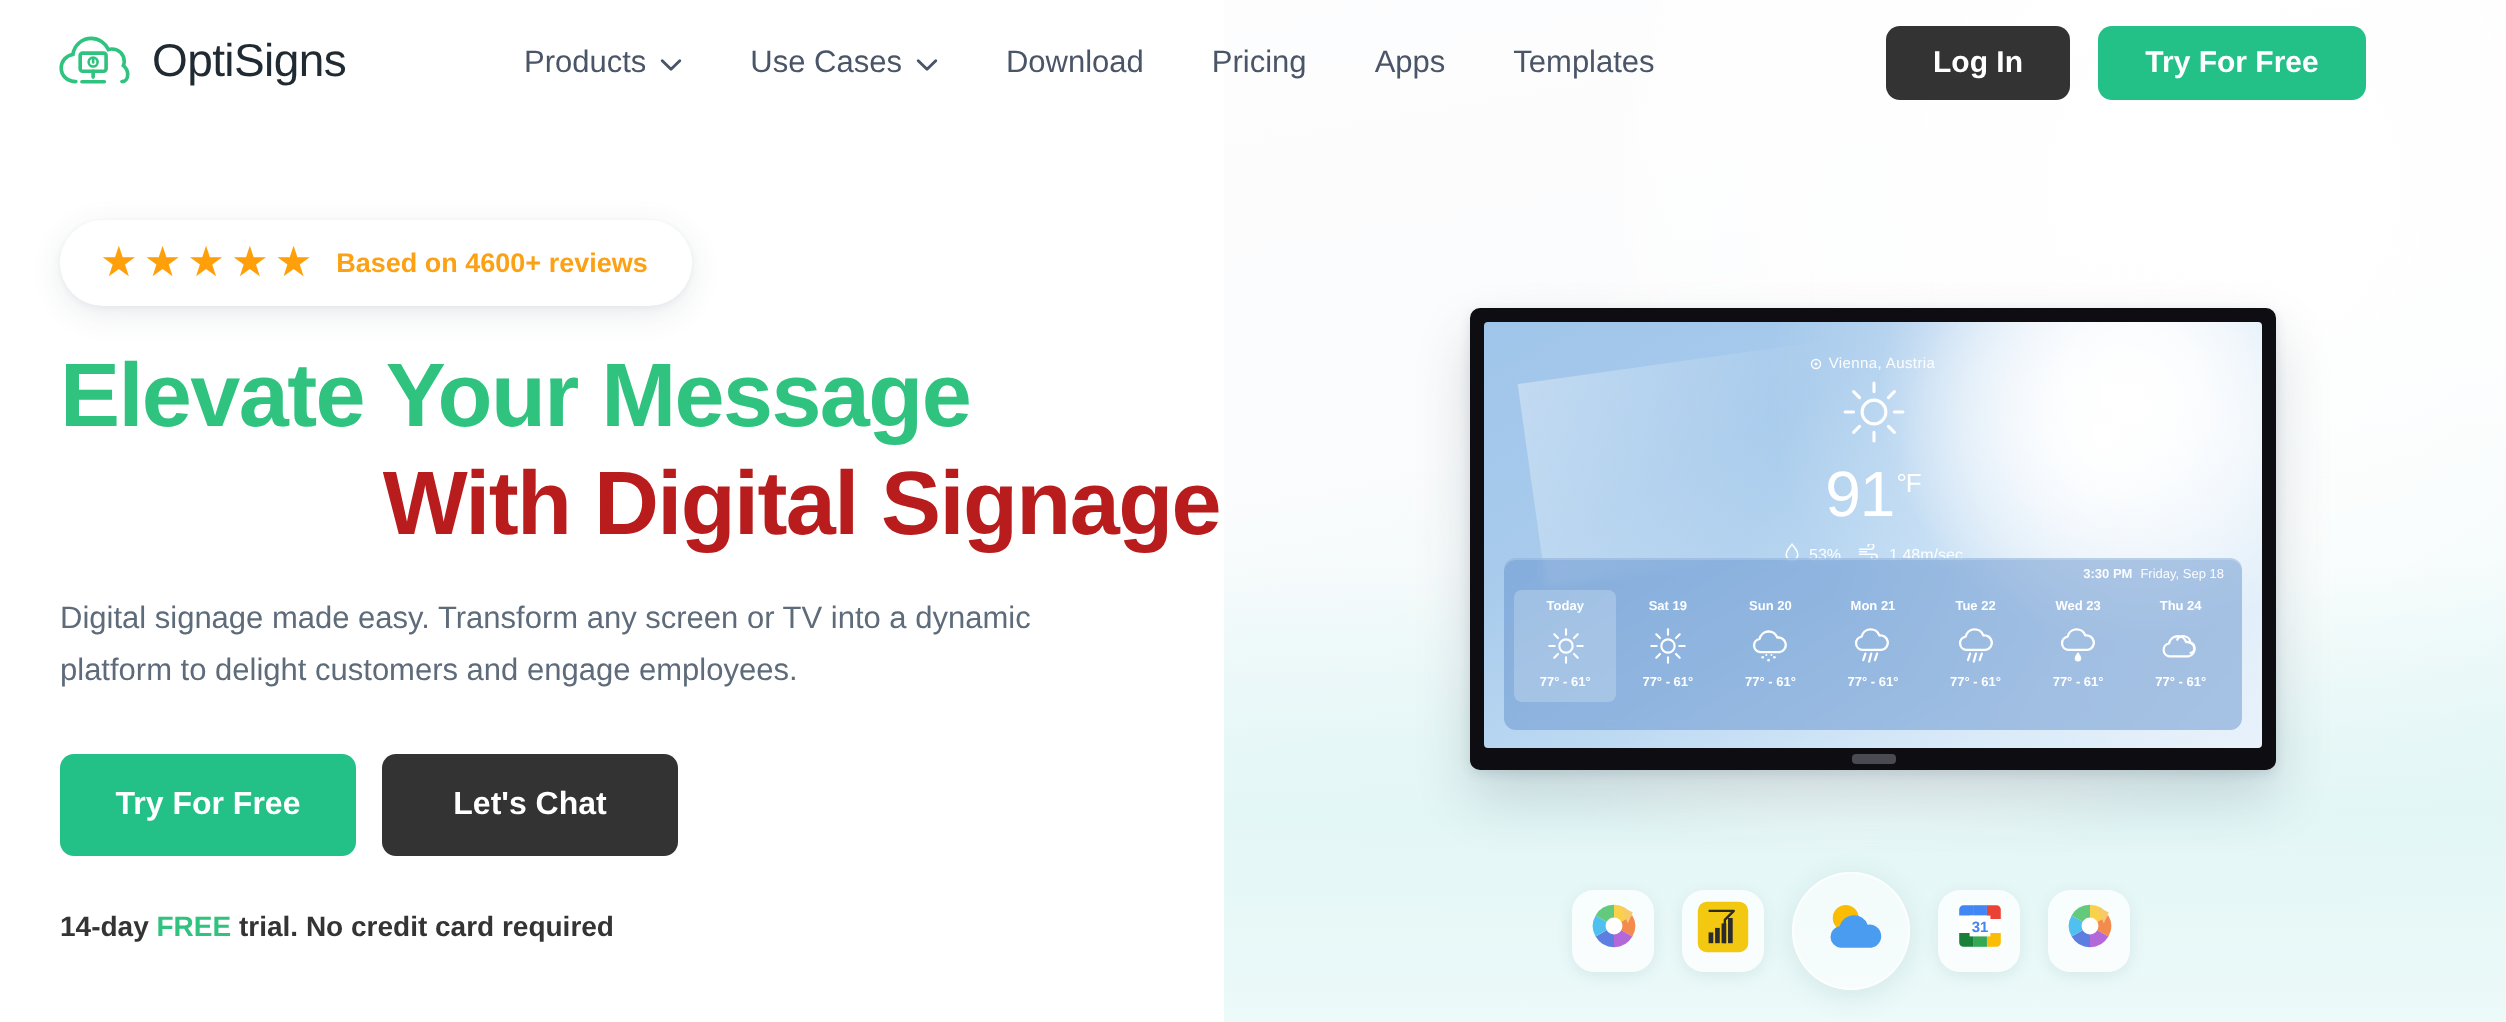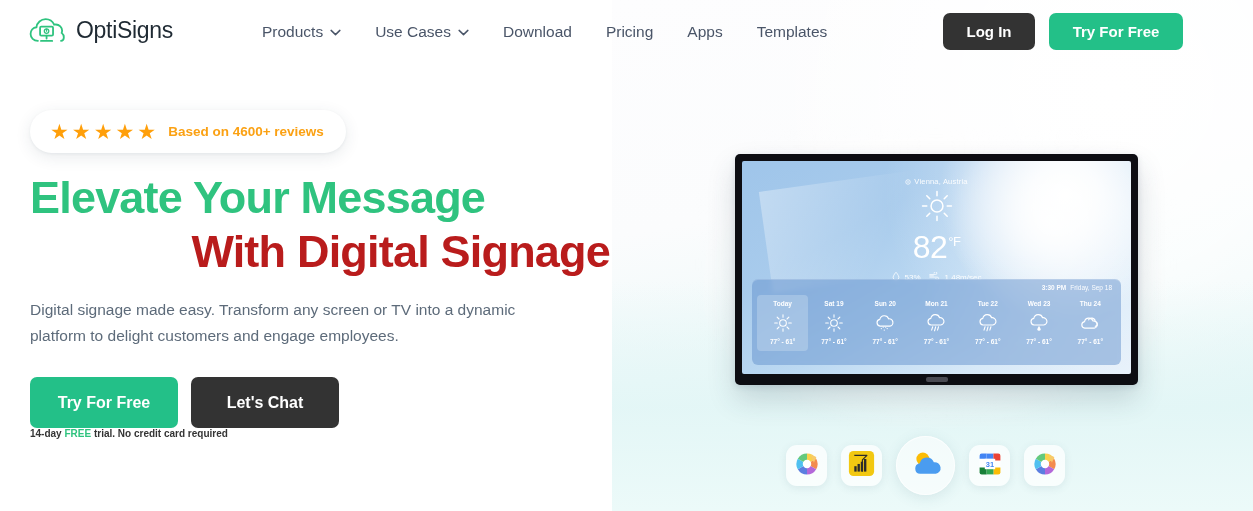--- a/index.html
+++ b/index.html
@@ -70,21 +70,21 @@
 
   .cta-row{margin-top:28px;display:flex;gap:13px;}
   .cta{
     border:none;border-radius:7px;cursor:pointer;
     font-family:"Liberation Sans",sans-serif;font-size:16px;font-weight:700;color:#fff;
     display:flex;align-items:center;justify-content:center;
   }
   .cta-free{background:#23c088;width:148px;height:51px;}
   .cta-chat{background:#333333;width:148px;height:51px;}
 
-  .trial{font-size:10px;font-weight:700;color:#343434;}
+  .trial{margin-top:27px;font-size:14px;font-weight:700;color:#343434;}
   .trial .free{color:#2fc37f;}
 
   
   .tv-wrap{position:absolute;left:735px;top:154px;width:403px;height:231px;}
   .tv-glow{
     position:absolute;left:-34px;top:-20px;width:470px;height:290px;border-radius:26px;
     background:radial-gradient(ellipse at 50% 45%, rgba(255,255,255,.95) 0%, rgba(255,255,255,.45) 55%, rgba(255,255,255,0) 76%);
     filter:blur(6px);
   }
   .tv{
@@ -260,21 +260,21 @@
         <div class="big-icon">
           <svg viewBox="0 0 40 40" width="34" height="34">
             <circle cx="20" cy="20" r="7" fill="none" stroke="#fff" stroke-width="1.8"></circle>
             <g stroke="#fff" stroke-width="1.8" stroke-linecap="round">
               <path d="M20 3v5M20 32v5M3 20h5M32 20h5M8 8l3.5 3.5M28.5 28.5 32 32M32 8l-3.5 3.5M11.5 28.5 8 32"></path>
             </g>
           </svg>
         </div>
 
         <div class="temp">
-          <span>82</span><sup>°F</sup>
+          <span>91</span><sup>°F</sup>
         </div>
 
         <div class="metrics">
           <span class="metric">
             <span>
               <svg viewBox="0 0 10 12" width="8" height="10">
                   <path d="M5 1.2 C5 1.2 1.4 5.4 1.4 7.6 A3.6 3.6 0 0 0 8.6 7.6 C8.6 5.4 5 1.2 5 1.2Z" fill="none" stroke="#fff" stroke-width="1"></path>
                 </svg>
             </span>
             <span>53%</span>

